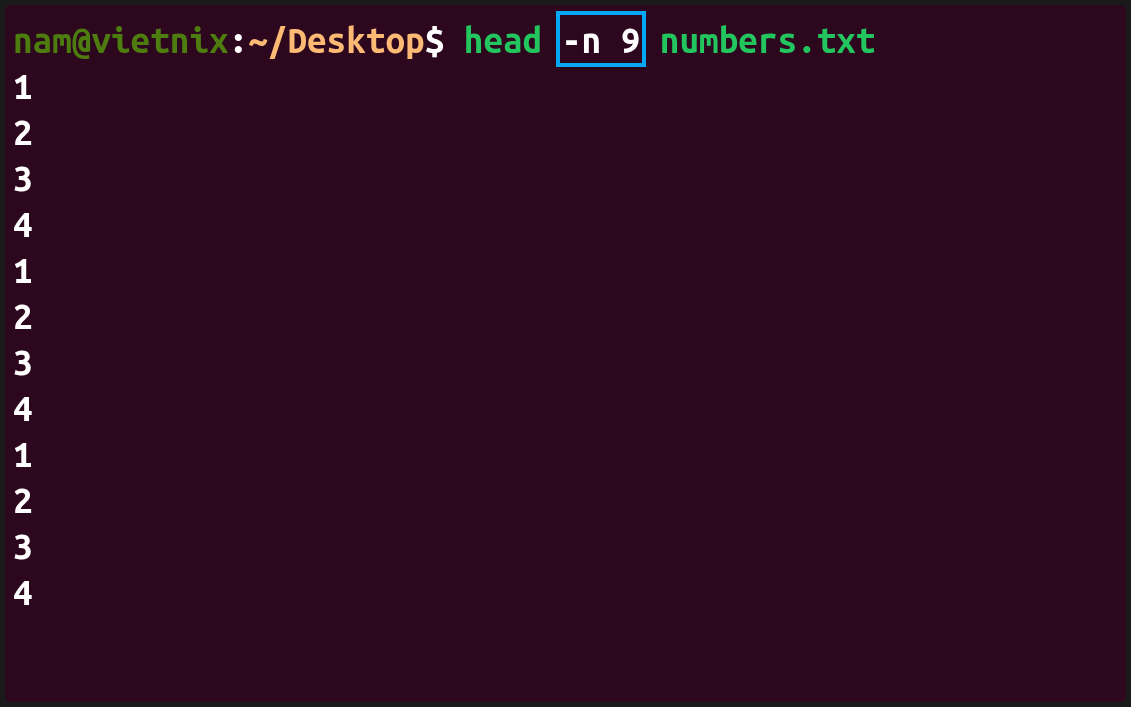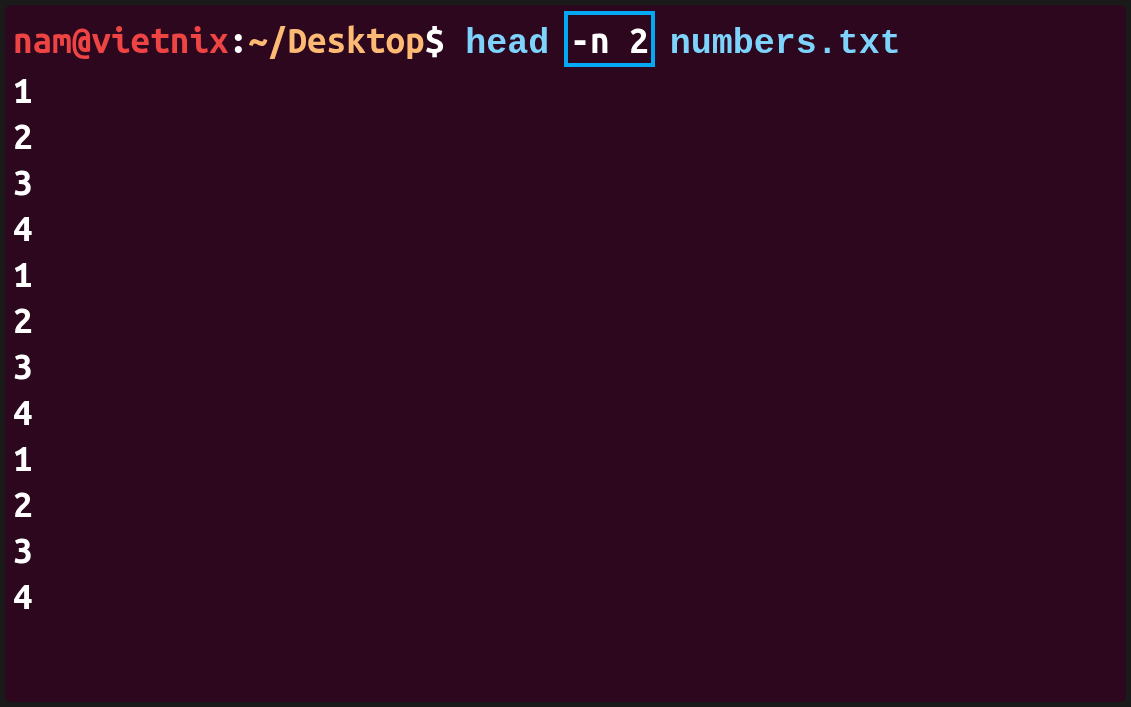--- a/index.html
+++ b/index.html
@@ -17,25 +17,25 @@
     border-radius: 6px;
     padding: 12px 8px 8px 8px;
     font-family: "Ubuntu Mono", "DejaVu Sans Mono", "Consolas", monospace;
     font-size: 35px;
     line-height: 46px;
     color: #ffffff;
     font-weight: bold;
     overflow: hidden;
   }
   .prompt-line { white-space: nowrap; }
-  .user { color: #ef4444; }
+  .user { color: #4d7c0f; }
   .colon { color: #ffffff; }
   .path { color: #fdba74; }
   .dollar { color: #ffffff; }
-  .cmd { color: #7dd3fc; font-family: Liberation Mono, monospace; }
+  .cmd { color: #22c55e; }
   .arg { color: #ffffff; }
   .boxwrap {
     display: inline-block;
     position: relative;
     vertical-align: baseline;
   }
   .highlight-box {
     position: absolute;
     border: 4px solid #03a9f4;
     left: -6px;
@@ -45,21 +45,21 @@
     pointer-events: none;
   }
   .output { color: #ffffff; }
 </style>
 </head>
 <body>
 
 <div class="terminal">
 
   <div class="prompt-line">
-    <span class="user">nam@vietnix</span><span class="colon">:</span><span class="path">~/Desktop</span><span class="dollar">$</span><span class="cmd"> </span><span class="cmd">head </span><span class="boxwrap"><span class="arg">-n 2</span><span class="highlight-box"></span></span><span class="cmd"> numbers.txt</span>
+    <span class="user">nam@vietnix</span><span class="colon">:</span><span class="path">~/Desktop</span><span class="dollar">$</span><span class="cmd"> </span><span class="cmd">head </span><span class="boxwrap"><span class="arg">-n 9</span><span class="highlight-box"></span></span><span class="cmd"> numbers.txt</span>
   </div>
   <div class="output">1</div>
   <div class="output">2</div>
   <div class="output">3</div>
   <div class="output">4</div>
 
   <div class="output">1</div>
   <div class="output">2</div>
   <div class="output">3</div>
   <div class="output">4</div>

